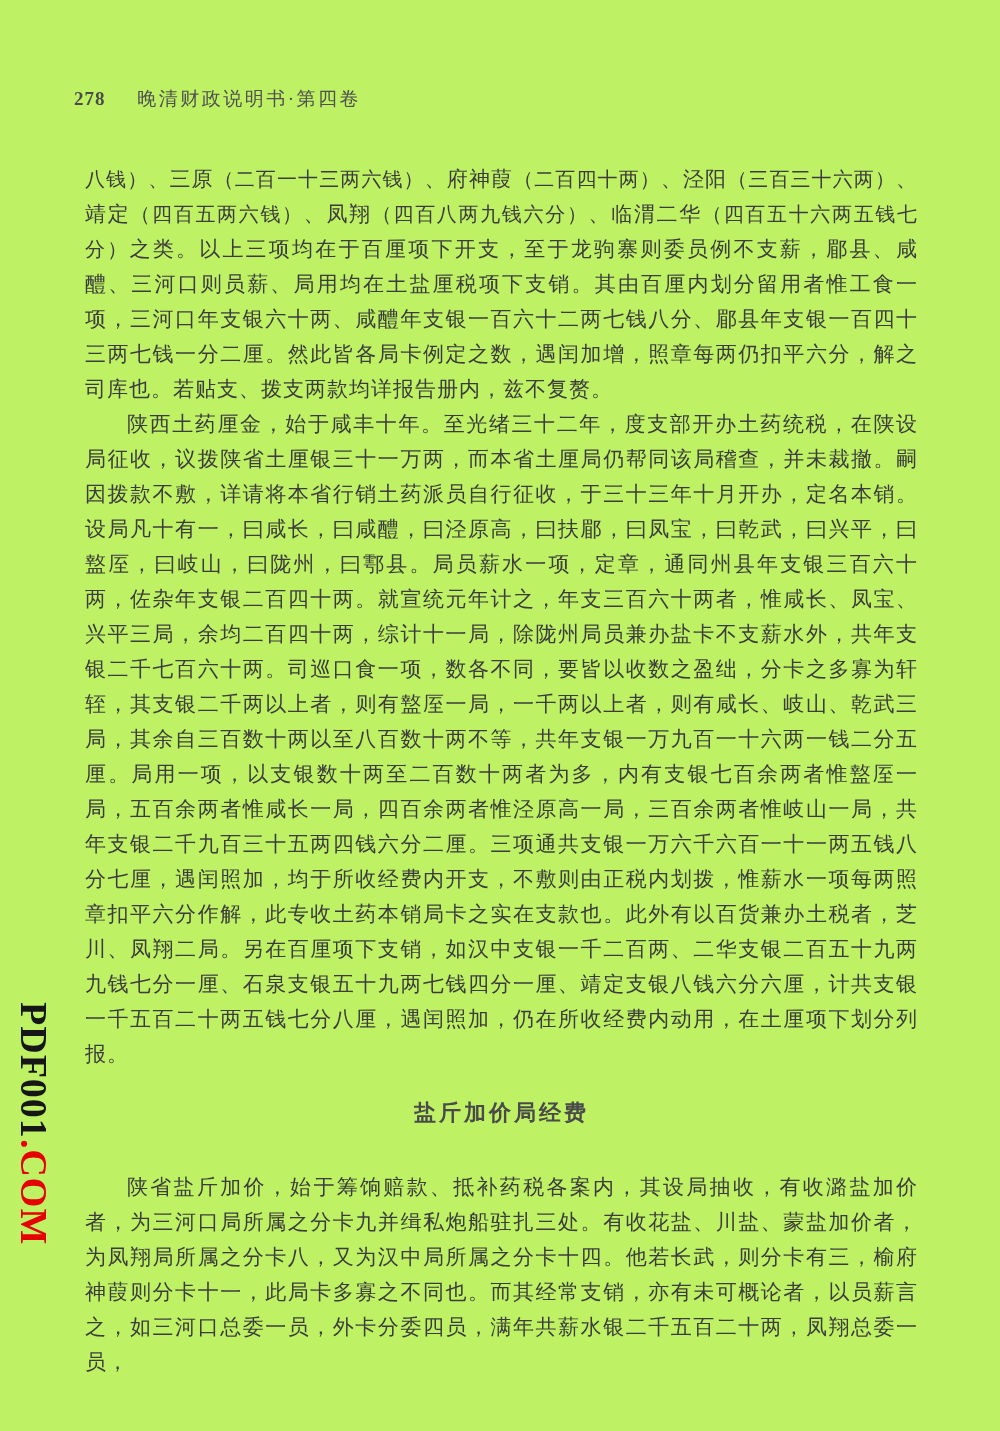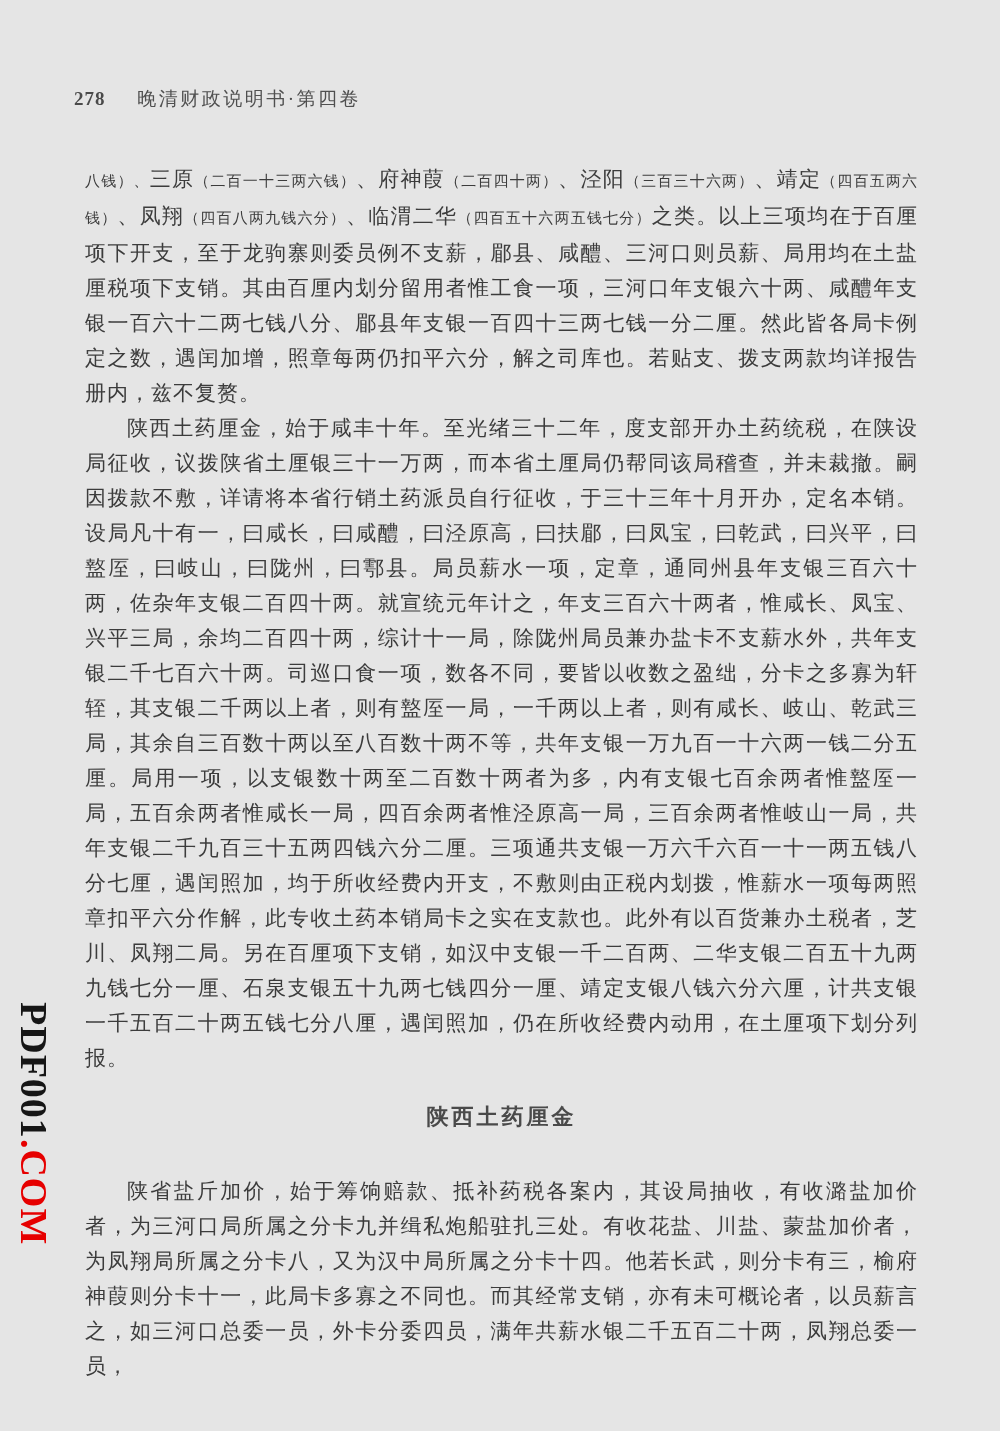--- a/index.html
+++ b/index.html
@@ -1,35 +1,35 @@
 <!DOCTYPE html>
 <html lang="zh"><head>
 <meta charset="utf-8">
 <style>
   html,body { margin:0; padding:0; background:#ffffff; }
   .page {
     position:relative; width:1000px; height:1431px;
-    background:#e5e5e5; overflow:hidden;
+    background:#bef264; overflow:hidden;
     font-family:"Liberation Serif","DejaVu Serif",serif;
   }
   .page-header {
     position:absolute; top:86px; left:74px;
     font-size:19px; color:#4a4a4a; letter-spacing:1px;
   }
   .page-number { font-weight:bold; margin-right:26px; }
   .book-title { color:#505050; letter-spacing:2.5px; }
   .content {
     position:absolute; top:162px; left:85px; width:833px;
     font-size:21px; line-height:35px; color:#3c3c3c;
     text-align:justify; text-justify:inter-ideograph;
     letter-spacing:1px;
   }
   .para { margin:0; }
   .para.indent { text-indent:2em; }
-  .small { font-size:15px; }
+  .small { font-size:20px; }
   .section-heading {
     font-size:22px; font-weight:bold; text-align:center;
     color:#4a4a4a; letter-spacing:3px;
     margin:26px 0 42px 0; line-height:30px;
   }
   .watermark {
     position:absolute; top:1002px; left:54px;
     transform:rotate(90deg); transform-origin:0 0;
     font-family:"Liberation Serif","DejaVu Serif",serif;
     font-weight:bold; font-size:38px; letter-spacing:1px;
@@ -42,21 +42,21 @@
 <div class="page">
 
   <header class="page-header">
     <span class="page-number">278</span>
     <span class="book-title">晚清财政说明书·第四卷</span>
   </header>
 
   <main class="content" id="content">
       <p class="para"><span class="small">八钱）、</span><span class="normal">三原</span><span class="small">（二百一十三两六钱）</span><span class="normal">、府神葭</span><span class="small">（二百四十两）</span><span class="normal">、泾阳</span><span class="small">（三百三十六两）</span><span class="normal">、靖定</span><span class="small">（四百五两六钱）</span><span class="normal">、凤翔</span><span class="small">（四百八两九钱六分）</span><span class="normal">、临渭二华</span><span class="small">（四百五十六两五钱七分）</span><span class="normal">之类。以上三项均在于百厘项下开支，至于龙驹寨则委员例不支薪，郿县、咸醴、三河口则员薪、局用均在土盐厘税项下支销。其由百厘内划分留用者惟工食一项，三河口年支银六十两、咸醴年支银一百六十二两七钱八分、郿县年支银一百四十三两七钱一分二厘。然此皆各局卡例定之数，遇闰加增，照章每两仍扣平六分，解之司库也。若贴支、拨支两款均详报告册内，兹不复赘。</span></p>
       <p class="para indent"><span class="normal">陕西土药厘金，始于咸丰十年。至光绪三十二年，度支部开办土药统税，在陕设局征收，议拨陕省土厘银三十一万两，而本省土厘局仍帮同该局稽查，并未裁撤。嗣因拨款不敷，详请将本省行销土药派员自行征收，于三十三年十月开办，定名本销。设局凡十有一，曰咸长，曰咸醴，曰泾原高，曰扶郿，曰凤宝，曰乾武，曰兴平，曰盩厔，曰岐山，曰陇州，曰鄠县。局员薪水一项，定章，通同州县年支银三百六十两，佐杂年支银二百四十两。就宣统元年计之，年支三百六十两者，惟咸长、凤宝、兴平三局，余均二百四十两，综计十一局，除陇州局员兼办盐卡不支薪水外，共年支银二千七百六十两。司巡口食一项，数各不同，要皆以收数之盈绌，分卡之多寡为轩轾，其支银二千两以上者，则有盩厔一局，一千两以上者，则有咸长、岐山、乾武三局，其余自三百数十两以至八百数十两不等，共年支银一万九百一十六两一钱二分五厘。局用一项，以支银数十两至二百数十两者为多，内有支银七百余两者惟盩厔一局，五百余两者惟咸长一局，四百余两者惟泾原高一局，三百余两者惟岐山一局，共年支银二千九百三十五两四钱六分二厘。三项通共支银一万六千六百一十一两五钱八分七厘，遇闰照加，均于所收经费内开支，不敷则由正税内划拨，惟薪水一项每两照章扣平六分作解，此专收土药本销局卡之实在支款也。此外有以百货兼办土税者，芝川、凤翔二局。另在百厘项下支销，如汉中支银一千二百两、二华支银二百五十九两九钱七分一厘、石泉支银五十九两七钱四分一厘、靖定支银八钱六分六厘，计共支银一千五百二十两五钱七分八厘，遇闰照加，仍在所收经费内动用，在土厘项下划分列报。</span></p>
-      <h2 class="section-heading">陕西土药厘金</h2>
+      <h2 class="section-heading">盐斤加价局经费</h2>
       <p class="para indent"><span class="normal">陕省盐斤加价，始于筹饷赔款、抵补药税各案内，其设局抽收，有收潞盐加价者，为三河口局所属之分卡九并缉私炮船驻扎三处。有收花盐、川盐、蒙盐加价者，为凤翔局所属之分卡八，又为汉中局所属之分卡十四。他若长武，则分卡有三，榆府神葭则分卡十一，此局卡多寡之不同也。而其经常支销，亦有未可概论者，以员薪言之，如三河口总委一员，外卡分委四员，满年共薪水银二千五百二十两，凤翔总委一员，</span></p>
     </main>
 
   <div class="watermark">
     <span style="color: rgb(22, 22, 22);">PDF001</span><span style="color: rgb(230, 0, 0);">.</span><span style="color: rgb(230, 0, 0);">COM</span>
   </div>
 
 </div>
 
 </body></html>

